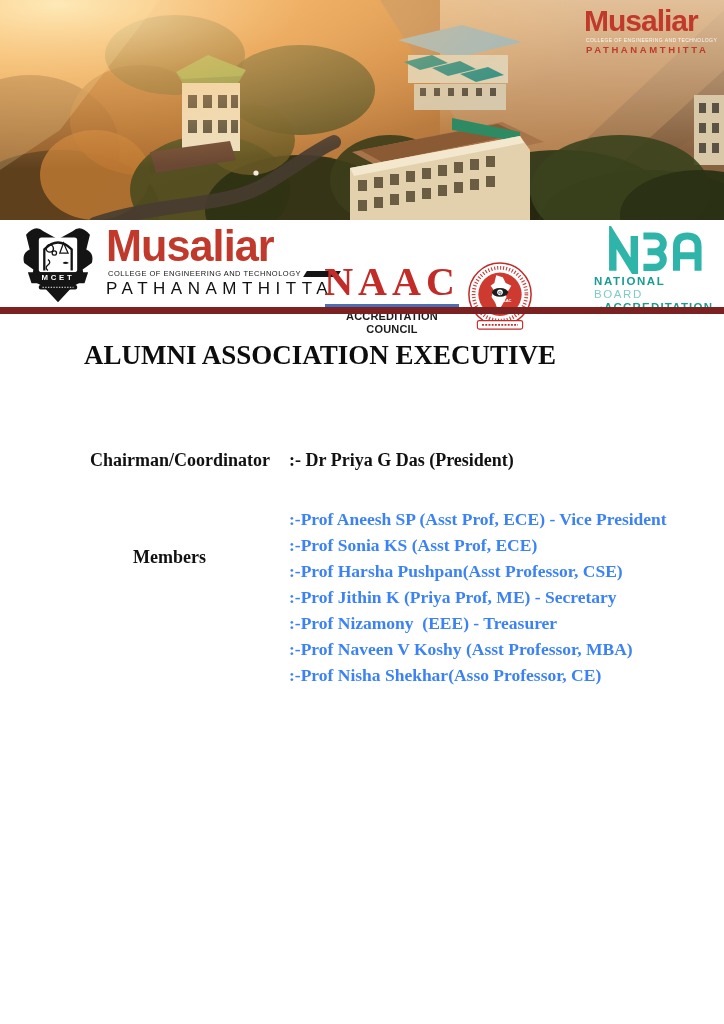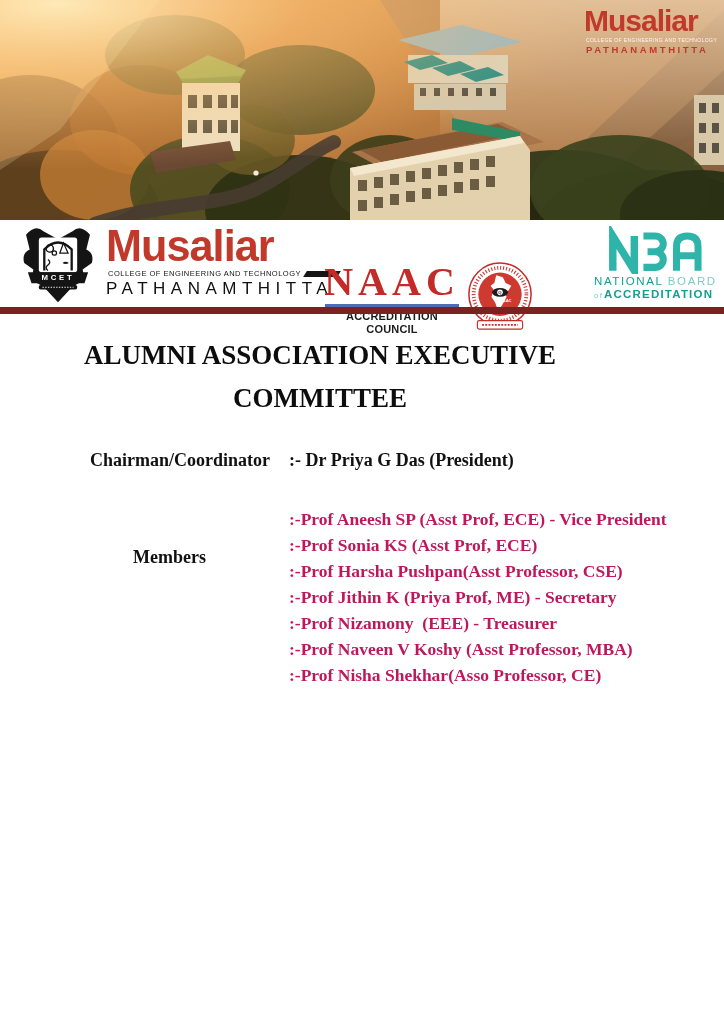--- a/index.html
+++ b/index.html
@@ -31,37 +31,37 @@
   .naac-logo { position:absolute; left:323px; top:10px; display:flex; align-items:flex-start;margin-top:32px; }
   .naac-text { width:138px; text-align:center; }
   .naac-acronym { font-family:"Liberation Serif", serif; font-weight:700; font-size:40px; line-height:40px; letter-spacing:5px; color:var(--naac_red); }
   .naac-divider { height:3px; background:var(--naac_blue); margin:2px 2px 3px 2px; }
   .naac-line { font-size:11px; line-height:13px; font-weight:700; color:#1b1b1b; letter-spacing:.2px; }
   .naac-seal { width:66px; height:76px; margin-left:6px; margin-top:-2px; }
 
   .nba-logo { position:absolute; left:594px; top:6px; width:124px; text-align:left; }
   .nba-letters { width:118px; height:48px; display:block; margin-left:2px; }
   .nba-line1 { font-size:11.5px; line-height:13px; letter-spacing:1.6px; margin-top:1px; }
-  .nba-line1 .b { font-weight:400; color:var(--nba_teal_dark); }
+  .nba-line1 .b { font-weight:700; color:var(--nba_teal_dark); }
   .nba-line1 .l { font-weight:400; color:var(--nba_teal_light); }
   .nba-line2 { font-size:11.5px; line-height:13px; letter-spacing:1.2px; }
   .nba-line2 .of { font-size:8px; color:var(--nba_teal_light); margin-right:1px; }
   .nba-line2 .b { font-weight:700; color:var(--nba_teal_dark); }
 
   .rule { position:absolute; top:307px; left:0; width:724px; height:7px; background:var(--maroon_rule); }
 
   
   .doc { font-family:"Liberation Serif", serif; color:#111; }
   .title { position:absolute; top:334px; left:0; width:640px; text-align:center;
            font-family:"Liberation Serif", serif; font-weight:700; font-size:27px; line-height:43px; color:#0d0d0d; }
   .chairman-label { position:absolute; top:450px; left:90px; font-family:"Liberation Serif", serif; font-weight:700; font-size:18px; }
   .chairman-value { position:absolute; top:450px; left:289px; font-family:"Liberation Serif", serif; font-weight:700; font-size:18px; white-space:pre; }
   .members-label  { position:absolute; top:507px; left:133px; font-family:"Liberation Serif", serif; font-weight:700; font-size:18px;margin-top:40px; }
   .member-lines   { position:absolute; top:507px; left:289px; }
-  .member-line { height:26px; line-height:24px; font-family:"Liberation Serif", serif; font-weight:700; font-size:17.5px; color:#be185d; white-space:pre; }
+  .member-line { height:26px; line-height:24px; font-family:"Liberation Serif", serif; font-weight:700; font-size:17.5px; color:#3b82f6; white-space:pre; }
 </style>
 </head>
 <body>
 
 <div class="page">
 
   <div class="hero">
     <svg viewBox="0 0 724 220" preserveAspectRatio="none">
       <defs>
         <linearGradient id="gBase" x1="0" y1="0" x2="1" y2="1">
@@ -245,21 +245,20 @@
         <span class="of">of</span><span class="b">ACCREDITATION</span>
       </div>
     </div>
   </div>
 
   <div class="rule"></div>
 
   <div class="doc">
     <div class="title">
       <div>ALUMNI ASSOCIATION EXECUTIVE</div>
-      <div>COMMITTEE</div>
     </div>
 
     <div class="chairman-label">Chairman/Coordinator</div>
     <div class="chairman-value">:- Dr Priya G Das (President)</div>
 
     <div class="members-label">Members</div>
     <div class="member-lines">
         <div class="member-line">:-Prof Aneesh SP (Asst Prof, ECE) - Vice President</div>
         <div class="member-line">:-Prof Sonia KS (Asst Prof, ECE)</div>
         <div class="member-line">:-Prof Harsha Pushpan(Asst Professor, CSE)</div>

